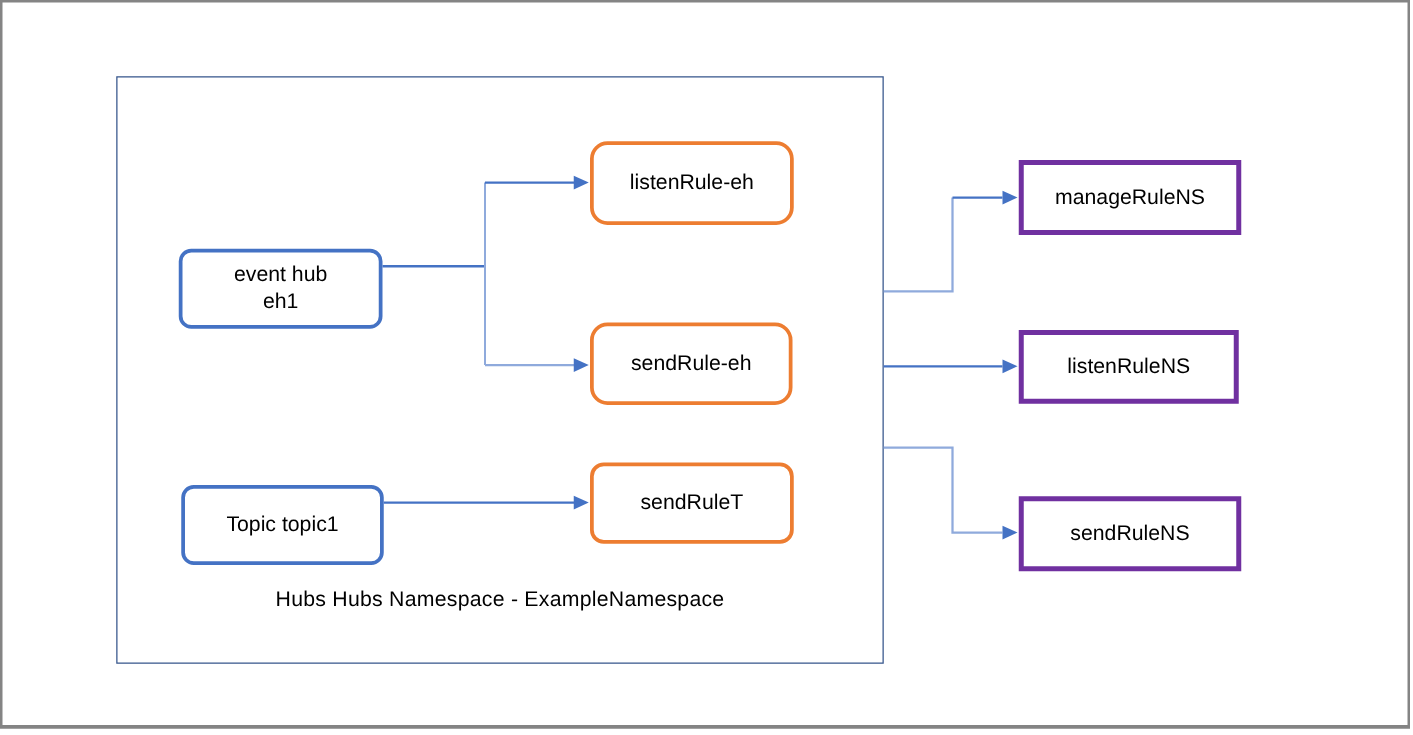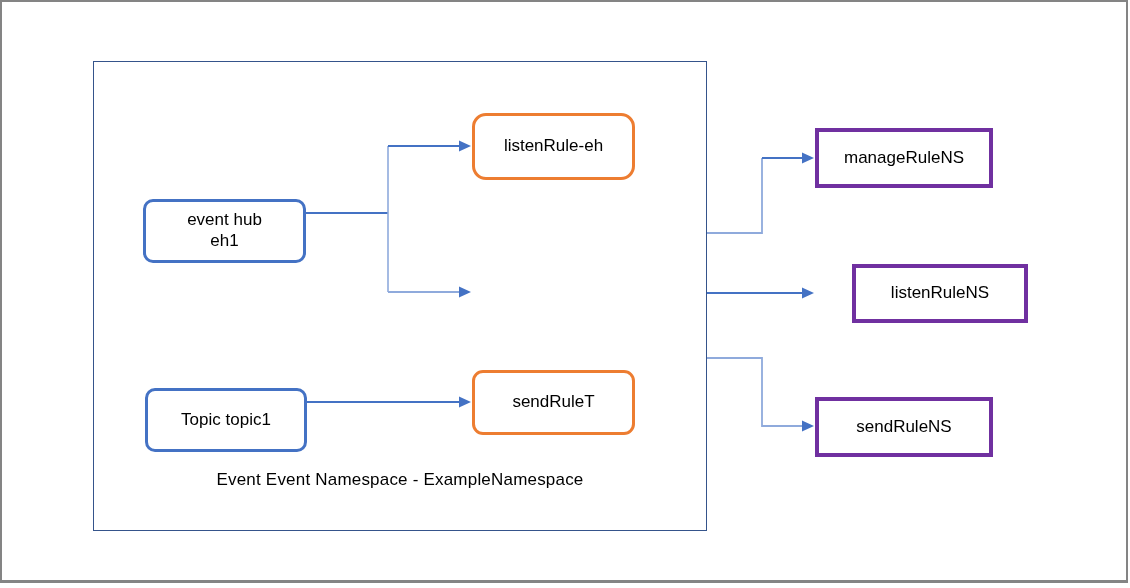--- a/index.html
+++ b/index.html
@@ -73,21 +73,21 @@
   #node-manage-rule-ns { left: 815px; top: 128px; width: 178px; height: 60px; }
   #node-listen-rule-ns { left: 815px; top: 264px; width: 176px; height: 59px; }
   #node-send-rule-ns   { left: 815px; top: 397px; width: 178px; height: 60px; }
 </style>
 </head>
 <body>
 
 <div class="canvas">
 
   <div class="namespace-box" style="border-color: rgb(53, 84, 139);">
-    <div class="namespace-label" style="color: rgb(0, 0, 0);">Event Event Namespace - ExampleNamespace</div>
+    <div class="namespace-label" style="color: rgb(0, 0, 0);">Hubs Hubs Namespace - ExampleNamespace</div>
   </div>
 
   <svg class="connectors" width="1130" height="588" viewBox="0 0 1130 588" xmlns="http://www.w3.org/2000/svg">
 
     <polyline points="306,213 388,213" fill="none" stroke-width="2" stroke="#4472C4"></polyline>
 
     <polyline points="388,146 388,292" fill="none" stroke-width="1.6" stroke="#8FAADC"></polyline>
 
     <polyline points="388,146 460,146" fill="none" stroke-width="1.8" stroke="#4472C4"></polyline>
     <polygon points="459,140.5 471,146 459,151.5" fill="#4472C4"></polygon>
@@ -109,23 +109,24 @@
     <polygon points="802,420.5 814,426 802,431.5" fill="#4472C4"></polygon>
   </svg>
 
   <div class="node entity" id="node-event-hub" style="border-color: rgb(68, 114, 196);">event hub
 eh1</div>
 
   <div class="node entity" id="node-topic" style="border-color: rgb(68, 114, 196);">Topic topic1</div>
 
   <div class="node eh-rule" id="node-listen-rule-eh" style="border-color: rgb(237, 125, 49);">listenRule-eh</div>
 
+  <div class="node eh-rule" id="node-send-rule-eh" style="border-color: rgb(237, 125, 49);">sendRule-eh</div>
 
   <div class="node eh-rule" id="node-send-rule-t" style="border-color: rgb(237, 125, 49); border-radius: 11px;">sendRuleT</div>
 
   <div class="node ns-rule" id="node-manage-rule-ns" style="border-color: rgb(112, 48, 160);">manageRuleNS</div>
 
-  <div class="node ns-rule" id="node-listen-rule-ns" style="border-color: rgb(112, 48, 160); margin-left: 37px;">listenRuleNS</div>
+  <div class="node ns-rule" id="node-listen-rule-ns" style="border-color: rgb(112, 48, 160);">listenRuleNS</div>
 
   <div class="node ns-rule" id="node-send-rule-ns" style="border-color: rgb(112, 48, 160);">sendRuleNS</div>
 
   <div class="frame" style="border-color: rgb(132, 132, 132);"></div>
 </div>
 
 </body></html>

